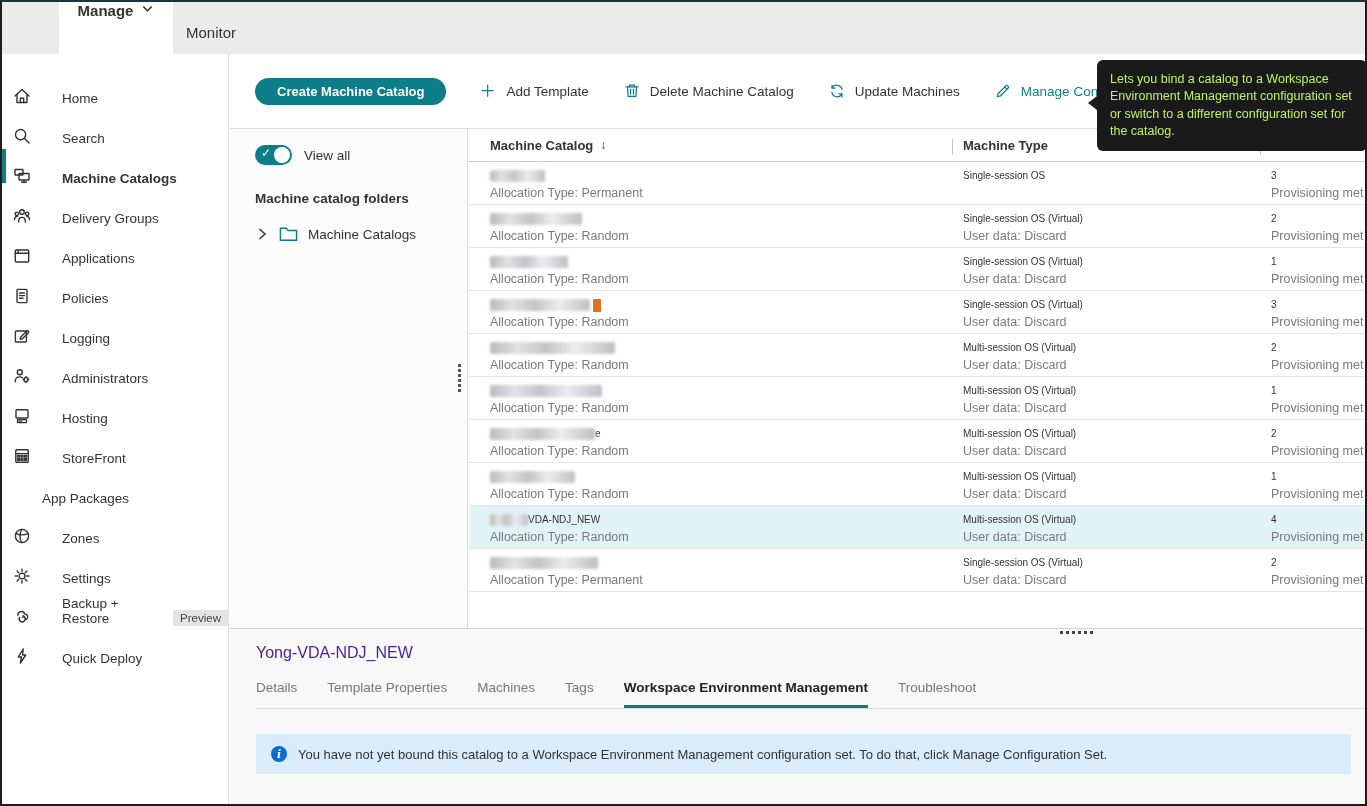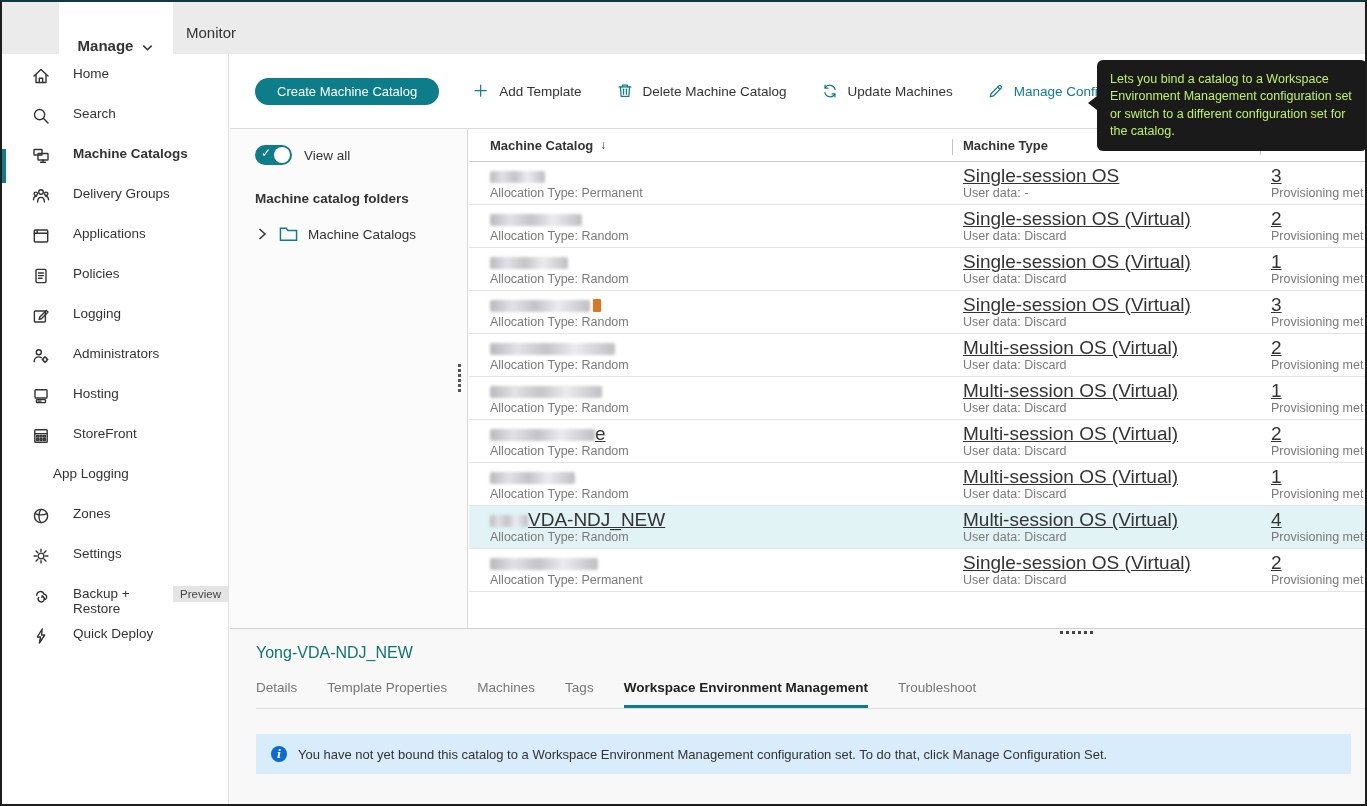--- a/index.html
+++ b/index.html
@@ -3,40 +3,40 @@
 <meta charset="utf-8">
 <style>
   * { margin:0; padding:0; box-sizing:border-box; }
   html,body { width:1367px; height:806px; font-family:"Liberation Sans", sans-serif; }
   .screen { position:relative; width:1367px; height:806px; background:#fff;
             border:2px solid #1d1d1d; border-top-color:#123a41; overflow:hidden; }
 
   
   .topbar { position:absolute; left:0; top:0; right:0; height:52px; background:#ebebeb; }
   .manage-tab { position:absolute; left:57px; top:0; width:114px; height:52px; background:#fff;
-                display:flex; align-items:flex-end; justify-content:center; gap:8px;
+                display:flex; align-items:flex-start; justify-content:center; gap:8px;
                 font-size:15px; font-weight:bold; color:#333; cursor:pointer; }
   .monitor-tab { position:absolute; left:184px; top:0; height:60px; display:flex; align-items:center;
                  font-size:15px; color:#333; cursor:pointer; }
 
   
   .sidebar { position:absolute; left:0; top:52px; bottom:0; width:227px; background:#fff;
              border-right:1px solid #e0e0e0; padding-top:12px; }
-  .side-item { position:relative; height:40px; display:flex; align-items:flex-start; gap:22px;
-               padding-left:29px; font-size:13.5px; color:#333; cursor:pointer; }
+  .side-item { position:relative; height:40px; display:flex; align-items:flex-end; gap:30px;
+               padding-left:10px; font-size:13.5px; color:#333; cursor:pointer; }
   .side-item.selected { font-weight:bold; }
   .side-item.selected::before { content:""; position:absolute; left:0; top:3px; bottom:3px; width:4px; background:#0d7d8a; }
   .side-item svg { flex:0 0 auto; }
   .badge { background:#e4e4e4; color:#444; font-size:11.5px; font-weight:normal;
            border-radius:1px; padding:2px 7px; margin-left:4px; }
 
   
   .toolbar { position:absolute; left:228px; top:52px; right:0; height:75px; background:#fff;
              border-bottom:1px solid #dcdcdc; display:flex; align-items:center; }
-  .create-btn { margin-left:25px; background:#0d7d8a; color:#fff; font-weight:normal; font-size:13px;
+  .create-btn { margin-left:25px; background:#0d7d8a; color:#fff; font-weight:bold; font-size:13px;
                 border:none; border-radius:14px; height:27px; padding:0 22px; cursor:pointer; }
   .tb-action { display:flex; align-items:center; gap:9px; font-size:13.5px; color:#333;
                margin-left:34px; cursor:pointer; white-space:nowrap; }
   .tb-action.link { color:#0d7d93; }
 
   
   .folders { position:absolute; left:228px; top:127px; width:238px; height:499px; background:#fbfbfb;
              border-right:1px solid #d9d9d9; padding:16px 0 0 25px; }
   .viewall { display:flex; align-items:center; gap:12px; font-size:13.5px; color:#333; }
   .toggle { position:relative; width:37px; height:20px; background:#0d7d8a; border-radius:10px; cursor:pointer; }
@@ -56,33 +56,33 @@
   .th-type { width:308px; }
   .th-count { flex:1; white-space:nowrap; }
   .th-type::before, .th-count::before { content:""; position:absolute; left:0; top:1px; width:1px; height:16px; background:#c4c4c4; }
   .sort-arrow { font-size:12px; font-weight:normal; }
   .trow { display:flex; height:43px; border-bottom:1px solid #e4e4e4; cursor:pointer; }
   .trow.selected { background:#e1f3f5;justify-content:center; }
   .cell { padding-top:5px; }
   .c-name { width:483px; padding-left:21px; }
   .c-type { width:308px; padding-left:11px; }
   .c-count { flex:1; padding-left:11px; overflow:hidden; }
-  .l1 { font-size:19px; color:#333; line-height:18px; white-space:nowrap;text-decoration:underline; }
+  .l1 { font-size:10px; color:#333; line-height:18px; white-space:nowrap; }
   .l2 { font-size:12.5px; color:#7a7a7a; line-height:17px; white-space:nowrap; }
   .redact { display:inline-block; height:12px; border-radius:2px; vertical-align:middle;
             background:linear-gradient(90deg,#b9b9bd 0%,#e2e2e6 22%,#c4c4c8 45%,#ececf0 68%,#bfbfc3 100%);
             filter:blur(1.6px); }
   .warn-chip { display:inline-block; width:8px; height:13px; background:#e0731d; border-radius:1px;
                vertical-align:middle; margin-left:3px; filter:blur(0.4px); }
 
   
   .bottom { position:absolute; left:228px; top:626px; right:0; bottom:0; background:#f8f8f8; border-top:1px solid #cfcfcf; }
   .dots-wrap-h { position:absolute; left:830px; top:2px; display:flex; gap:3px; cursor:row-resize; }
   .dots-wrap-h i { width:3px; height:3px; background:#444; }
-  .panel-title { position:absolute; left:26px; top:15px; font-size:16px; color:#0f766e; }
+  .panel-title { position:absolute; left:26px; top:15px; font-size:16px; color:#4c1d95; }
   .tabs { position:absolute; left:26px; right:0; top:51px; height:29px; display:flex; gap:30px;
           border-bottom:1px solid #ddd; }
   .tab { font-size:13.5px; color:#767676; padding-bottom:8px; cursor:pointer; white-space:nowrap; }
   .tab.active { color:#222; font-weight:bold; border-bottom:3px solid #0d7d8a; }
   .infobar { position:absolute; left:26px; right:14px; top:105px; height:40px; background:#d9ecfb;
              display:flex; align-items:center; padding-left:15px; gap:11px; }
   .info-icon { width:16px; height:16px; border-radius:50%; background:#0b6bd4; color:#fff;
                font-size:11px; font-weight:bold; display:flex; align-items:center; justify-content:center;
                font-family:"DejaVu Serif", serif; font-style:italic; flex:0 0 auto; }
   .info-text { font-size:13px; color:#333; }
@@ -215,21 +215,21 @@
             <rect x="12.4" y="9.4" width="2" height="1.6"></rect>
             <rect x="5.6" y="12.6" width="2" height="1.6"></rect>
             <rect x="9" y="12.6" width="2" height="1.6"></rect>
             <rect x="12.4" y="12.6" width="2" height="1.6"></rect>
           </svg>
         </span>
         <span>StoreFront</span>
       </div>
       <div class="side-item">
         <span style="display: flex;"></span>
-        <span>App Logging</span>
+        <span>App Packages</span>
       </div>
       <div class="side-item">
         <span style="display: flex;">
           <svg width="20" height="20" viewBox="0 0 20 20" fill="none" stroke="#333" stroke-width="1.4" stroke-linecap="round" stroke-linejoin="round">
             <circle cx="10" cy="10" r="6.6"></circle>
             <path d="M4.2 7.6 c3.2 1.6 8.4 1.6 11.6 0"></path>
             <path d="M10 3.4 c-2.8 3.2-2.8 10 0 13.2"></path>
           </svg>
         </span>
         <span>Zones</span>
@@ -353,21 +353,20 @@
       </div>
     </div>
     <div id="tbody">
         <div class="trow">
           <div class="cell c-name">
             <div class="l1"><span class="redact" style="width: 55px;"></span></div>
             <div class="l2">Allocation Type: Permanent</div>
           </div>
           <div class="cell c-type">
             <div class="l1">Single-session OS</div>
-            <div class="l2">User data: -</div>
           </div>
           <div class="cell c-count">
             <div class="l1">3</div>
             <div class="l2">Provisioning met</div>
           </div>
         </div>
         <div class="trow">
           <div class="cell c-name">
             <div class="l1"><span class="redact" style="width: 92px;"></span></div>
             <div class="l2">Allocation Type: Random</div>

